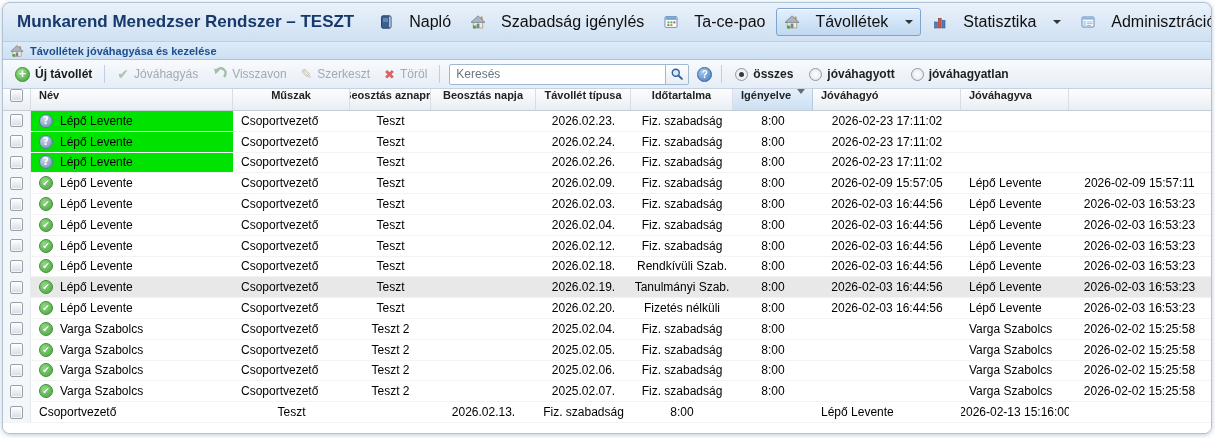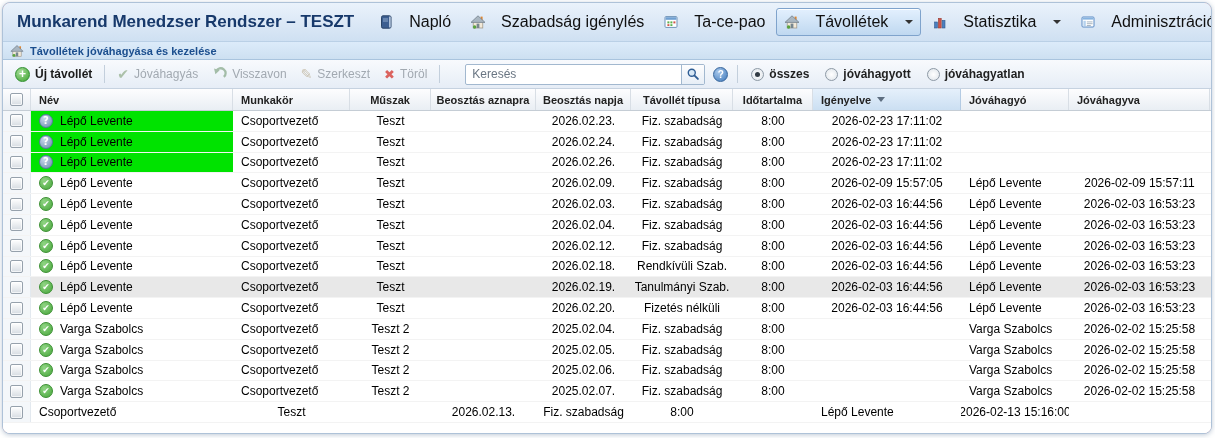--- a/index.html
+++ b/index.html
@@ -39,21 +39,21 @@
   .tb-btn.disabled { color:#a2a9b1; }
   .tb-sep { width:1px; height:18px; background:#c3cfdc; margin:0 5px; flex:none; }
   .fade { filter:grayscale(.55) opacity(.55); }
   .plus-icon { width:15px; height:15px; border-radius:50%; border:1px solid #2f8f2f; color:#fff;
     background:radial-gradient(circle at 35% 30%, #a6dd9a, #3fa32f); font:bold 12px/13px "Liberation Sans",sans-serif;
     display:flex; align-items:center; justify-content:center; }
   .glyph-check { color:#58a43a; font-size:14px; font-weight:bold; font-family:"DejaVu Sans",sans-serif; }
   .glyph-pencil { color:#bd9440; font-size:14px; font-family:"DejaVu Sans",sans-serif; }
   .glyph-x { color:#d84a44; font-size:13px; font-weight:bold; font-family:"DejaVu Sans",sans-serif; }
 
-  .search-wrap { display:flex; align-items:center; width:240px; height:21px; margin-left:20px;
+  .search-wrap { display:flex; align-items:center; width:240px; height:21px; margin-left:4px;
     border:1px solid #a2b8cf; border-radius:2px; background:#fff; overflow:hidden; }
   .search-input { flex:1; border:none; outline:none; padding:0 6px; font-size:12px; color:#333;
     font-family:"Liberation Sans",sans-serif; background:#fff; }
   .search-input::placeholder { color:#6a7683; opacity:1; }
   .search-btn { width:23px; height:100%; flex:none; border-left:1px solid #a2b8cf;
     background:linear-gradient(#fdfdfe,#e7eef6); display:flex; align-items:center; justify-content:center; }
   .help-icon { width:15px; height:15px; border-radius:50%; margin:0 4px 0 8px; flex:none;
     background:radial-gradient(circle at 35% 30%, #a9c9ec, #3e78ba); border:1px solid #36659c; color:#fff;
     font:bold 10px/13px "Liberation Sans",sans-serif; display:flex; align-items:center; justify-content:center; }
   .radio-group { display:flex; align-items:center; gap:16px; margin-left:8px; }
@@ -61,21 +61,21 @@
   .radio { width:13px; height:13px; border-radius:50%; border:1px solid #8d99a5; position:relative; flex:none;
     background:radial-gradient(#ffffff,#dde3e9); }
   .radio.sel::after { content:""; position:absolute; left:3px; top:3px; width:5px; height:5px; border-radius:50%;
     background:#323b44; }
 
   
   .grid { --cols:28px 202px 117px 81px 105px 95px 102px 80px 148px 108px 141px minmax(0,1fr);
     flex:1; display:flex; flex-direction:column; background:#fff; min-height:0; }
   .grid-header { display:grid; grid-template-columns:var(--cols); height:22px; flex:none;
     background:linear-gradient(#fdfdfe,#e9eef4); border-bottom:1px solid #c5cdd5; font-size:11px; font-weight:bold; color:#222; }
-  .hcell { display:flex; align-items:center; padding:0 8px; border-right:1px solid #d8dee5; overflow:hidden; white-space:nowrap; }
+  .hcell { display:flex; padding:0 8px; border-right:1px solid #d8dee5; overflow:hidden; white-space:nowrap; }
   .hcell.center { justify-content:center; padding:0 2px; }
   .hcell.cb { justify-content:center; padding:0; background:linear-gradient(#fdfdfe,#e9eef4); }
   .hcell.sorted { background:linear-gradient(#e5f0fb,#cbdff2); border-right:1px solid #b4cbe3; }
   .hcell.filler { border-right:none; }
   .sort-arrow { width:0; height:0; border-left:4px solid transparent; border-right:4px solid transparent;
     border-top:5px solid #5d6e80; margin-left:6px; flex:none; }
 
   .grid-body { flex:none; }
   .row { display:grid; grid-template-columns:var(--cols); height:20.8px; font-size:12px; color:#000;
     border-bottom:1px solid #f3f3f3; background:#fff; }
@@ -239,23 +239,20 @@
   </div>
 
   <div class="grid">
     <div class="grid-header">
       <div class="hcell cb">
         <span class="checkbox"></span>
       </div>
       <div class="hcell">
             <span>Név</span>
           </div>
-      <div class="hcell">
-            <span>Munkakör</span>
-          </div>
       <div class="hcell center">
             <span>Műszak</span>
           </div>
       <div class="hcell center">
             <span>Beosztás aznapra</span>
           </div>
       <div class="hcell center">
             <span>Beosztás napja</span>
           </div>
       <div class="hcell center">

